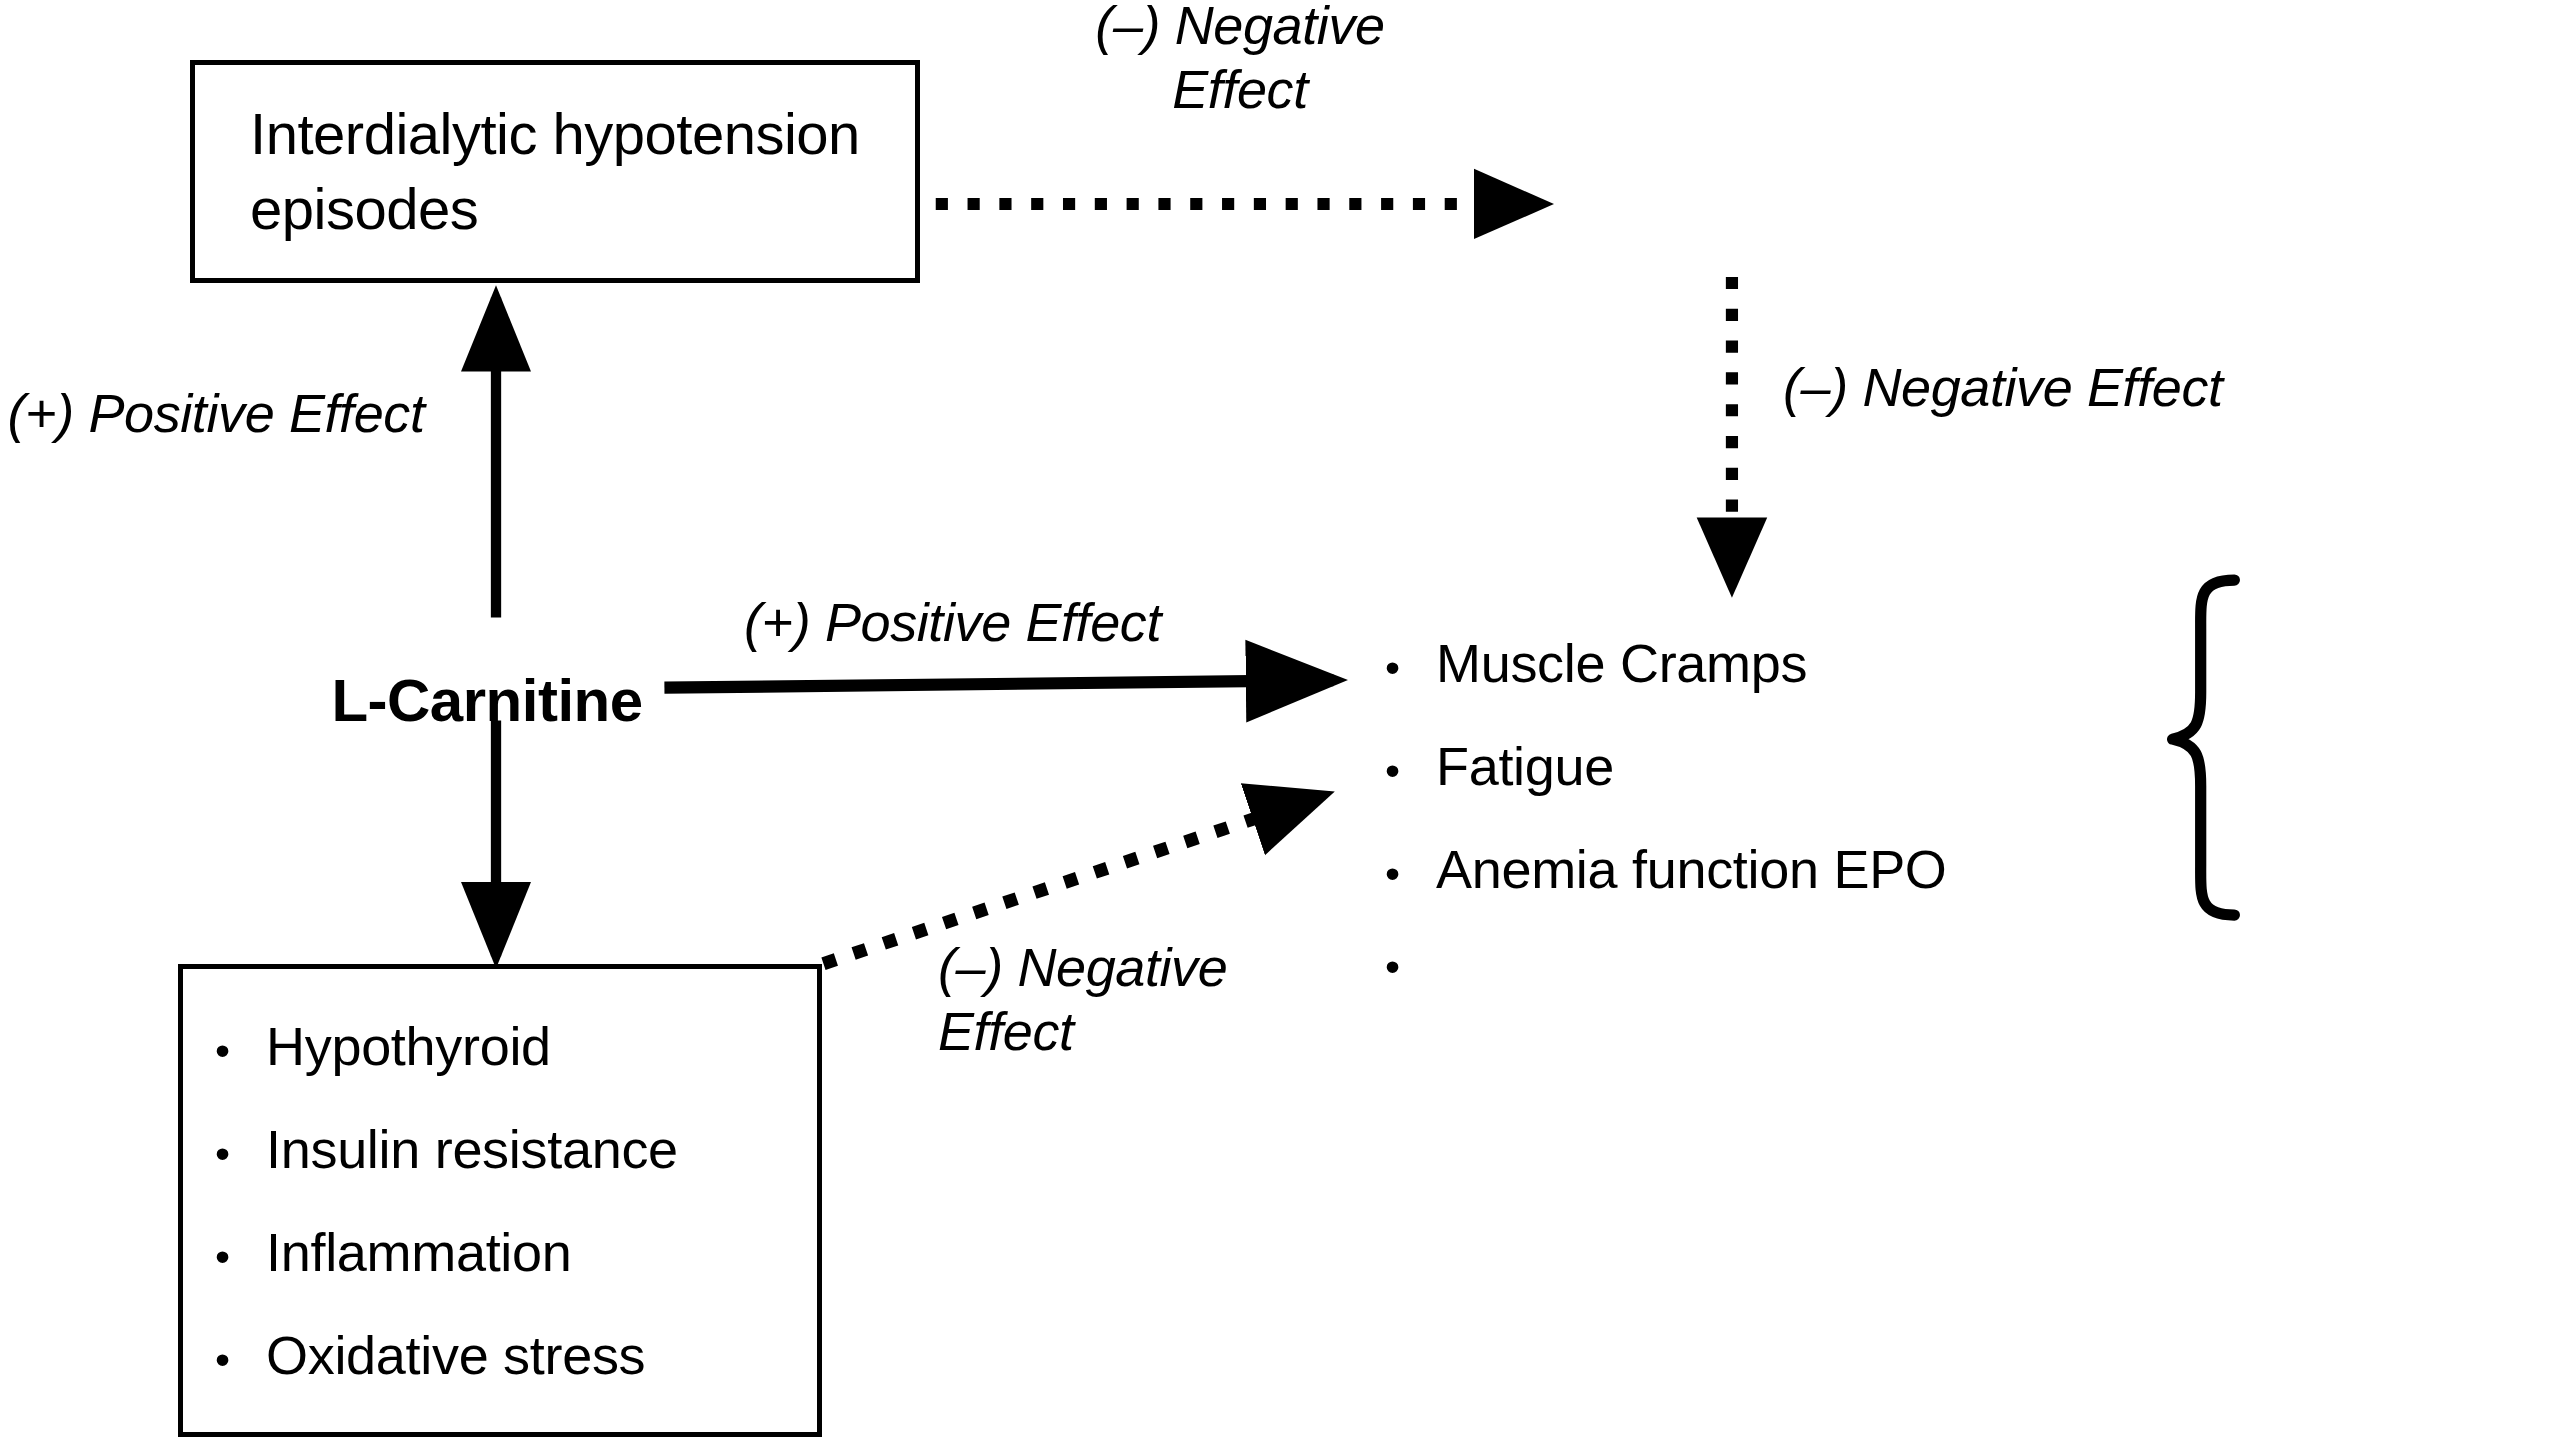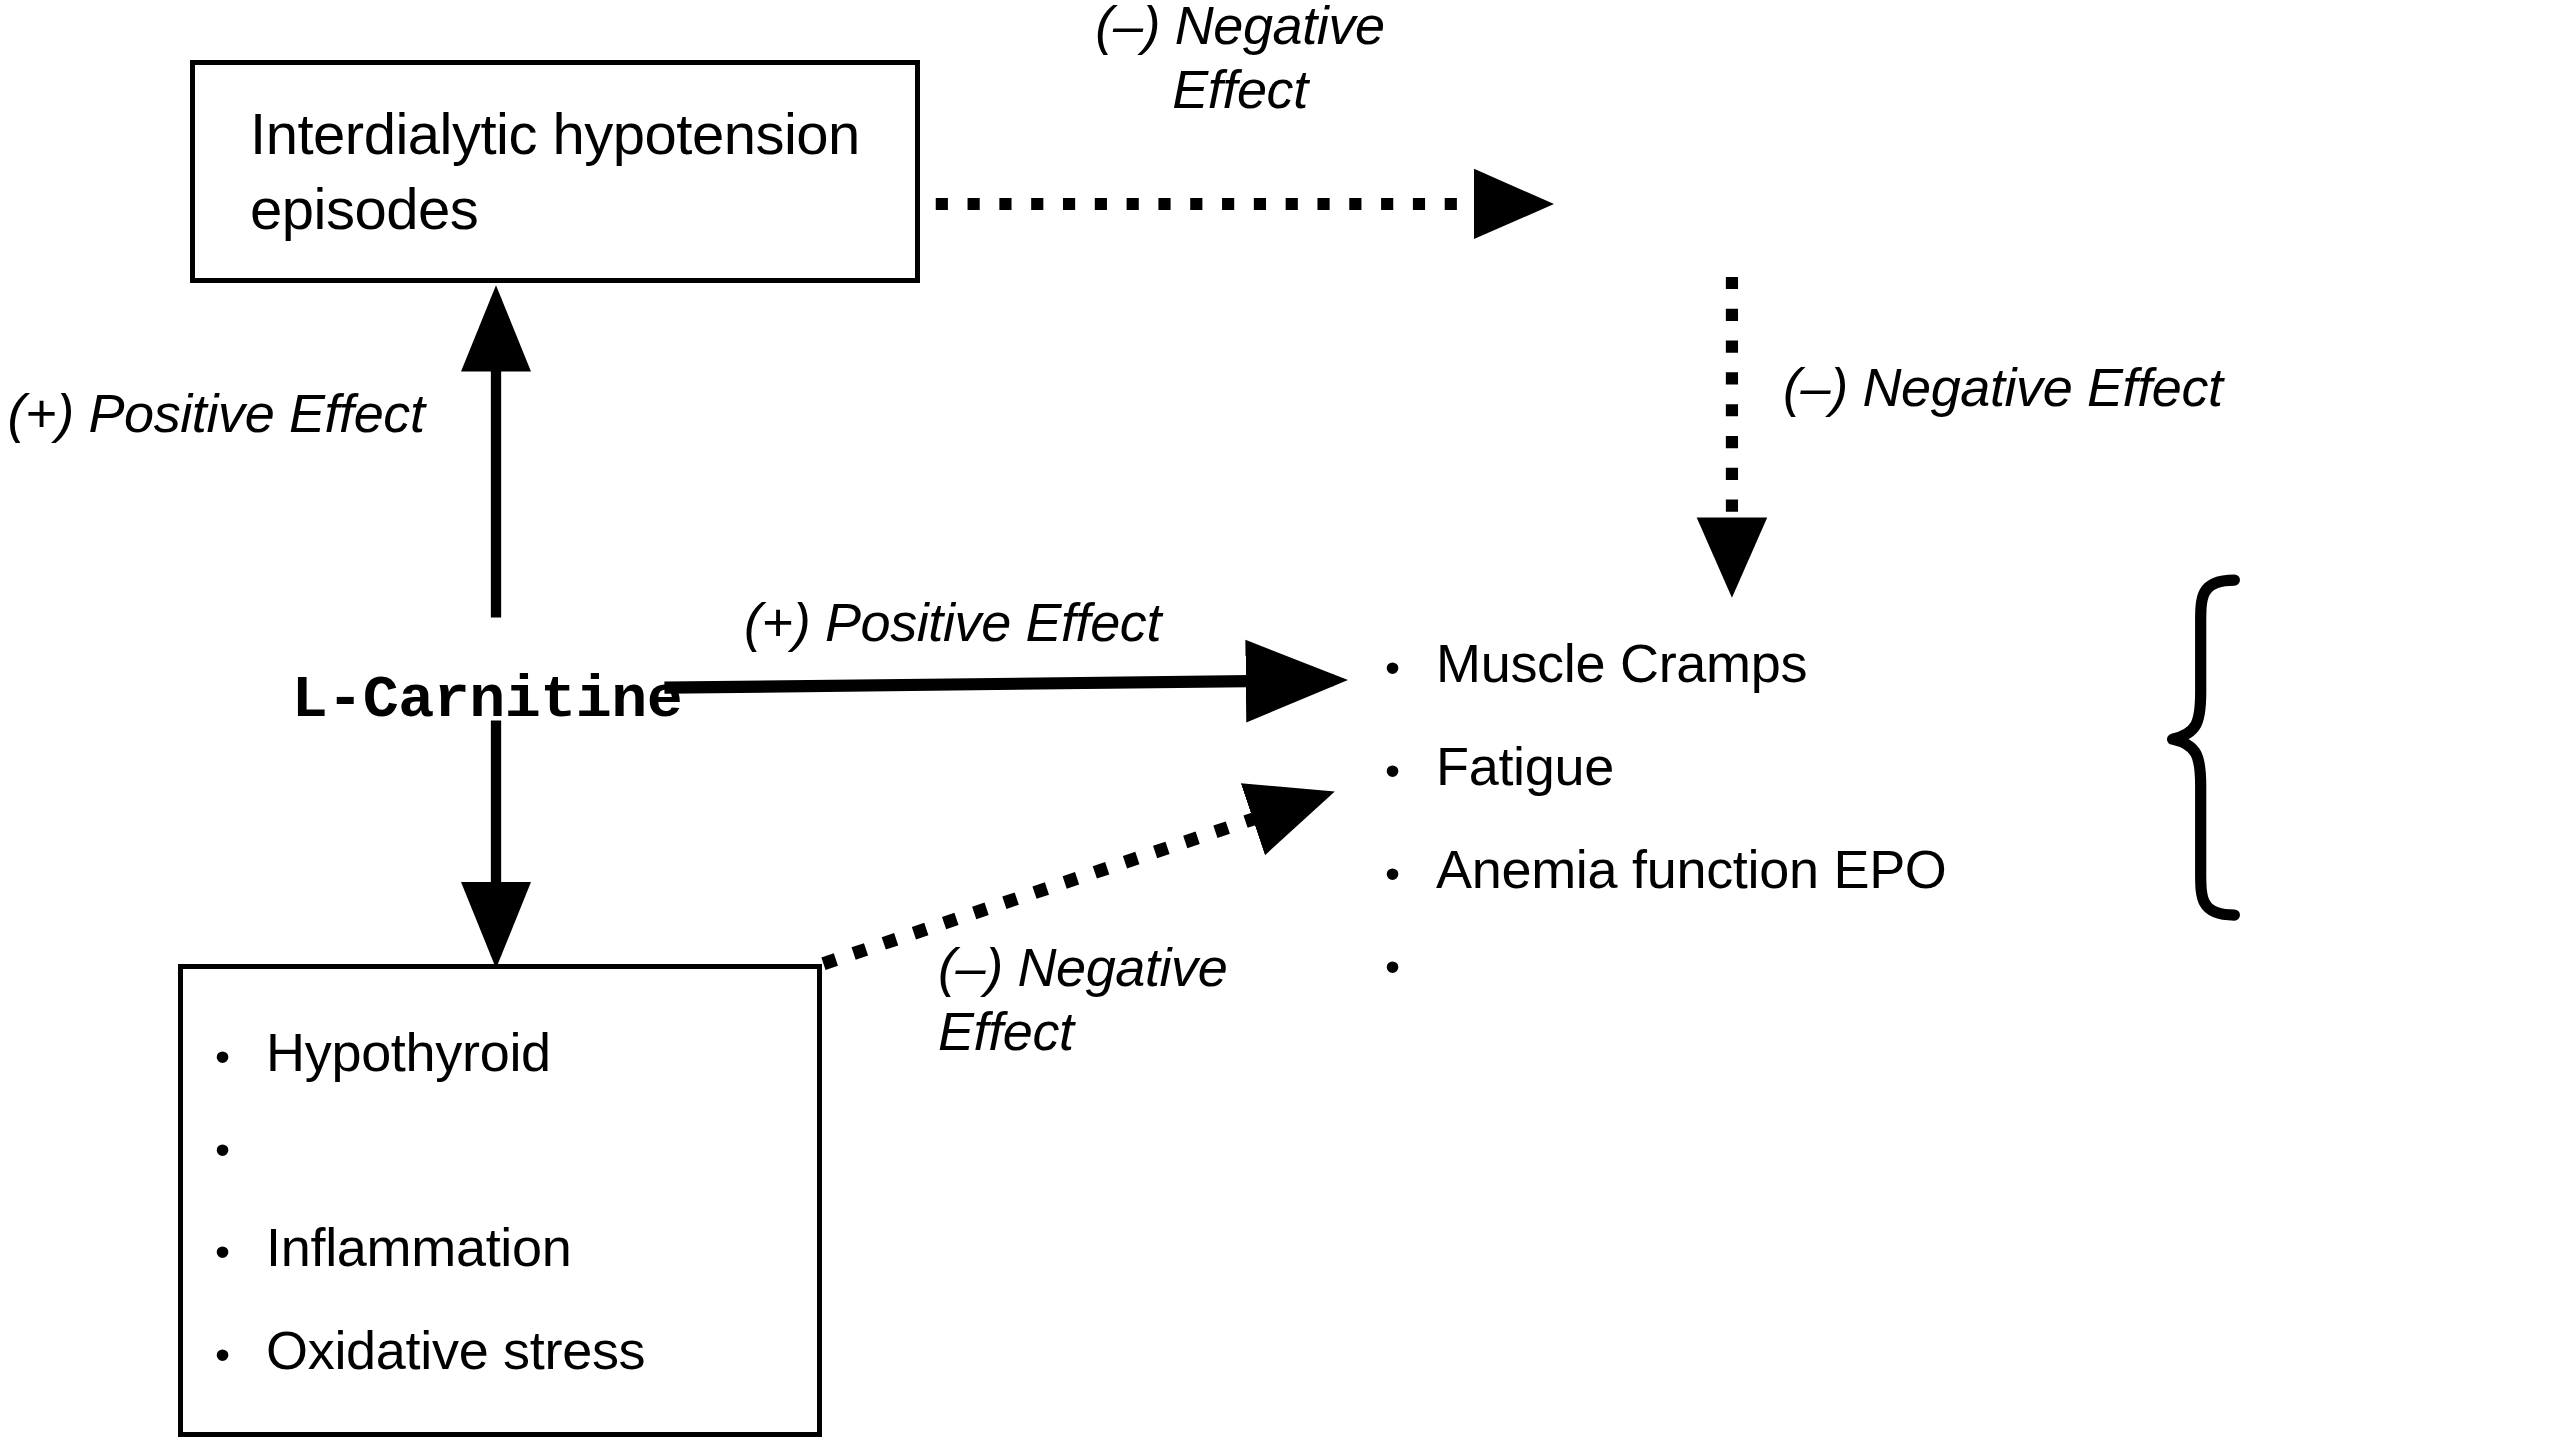--- a/index.html
+++ b/index.html
@@ -90,21 +90,20 @@
 
   #lcarnitine-node {
     position: absolute;
     left: 253px;
     top: 666px;
     width: 468px;
     text-align: center;
     font-size: 60px;
     font-weight: bold;
     letter-spacing: -0.5px;
-    font-family: Liberation Mono, monospace;
   }
 
   #qol-label {
     position: absolute;
     left: 2297px;
     top: 674px;
     width: 271px;
     font-size: 56px;
     font-weight: bold;
     line-height: 1.22;
@@ -165,20 +164,21 @@
   </div>
 
   <div class="node-box" id="risk-factors-box" style="left:178px; top:964px; width:644px; height:473px; justify-content:flex-start;">
     <ul class="bullet-list">
       <li class="bullet-item">
         <span class="bullet-dot">•</span>
         <span class="bullet-text">Hypothyroid</span>
       </li>
       <li class="bullet-item">
         <span class="bullet-dot">•</span>
+        <span class="bullet-text">Insulin resistance</span>
       </li>
       <li class="bullet-item">
         <span class="bullet-dot">•</span>
         <span class="bullet-text">Inflammation</span>
       </li>
       <li class="bullet-item">
         <span class="bullet-dot">•</span>
         <span class="bullet-text">Oxidative stress</span>
       </li>
     </ul>

